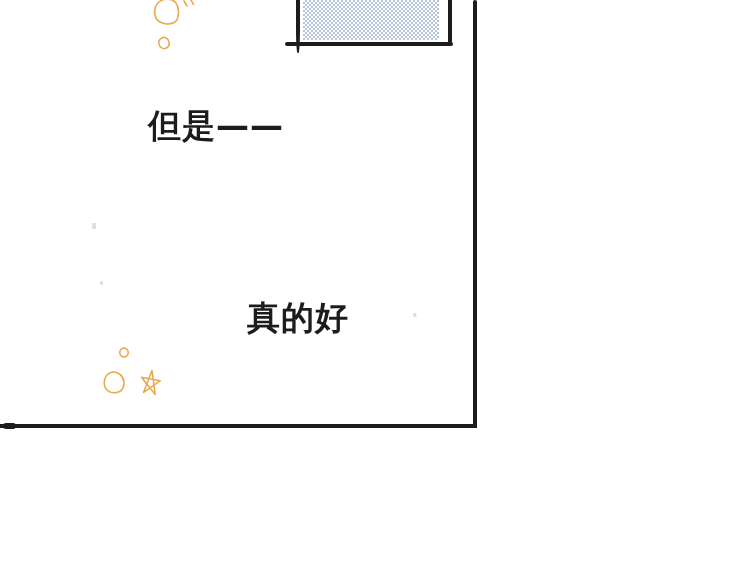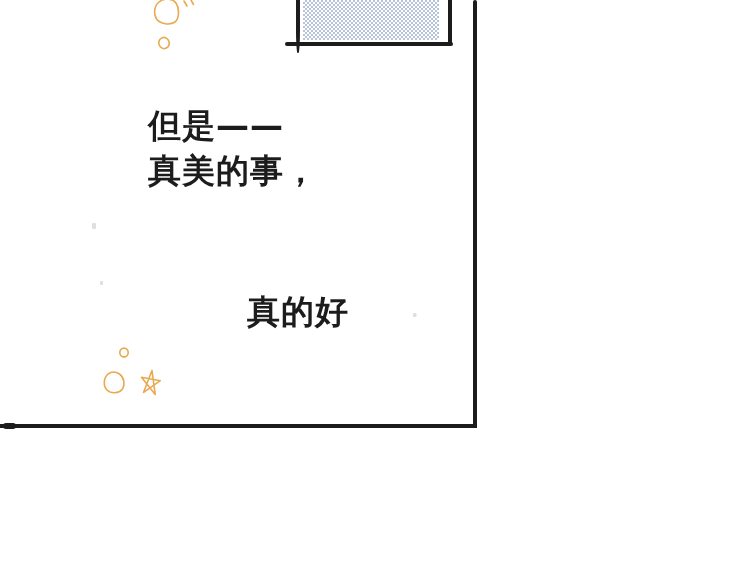--- a/index.html
+++ b/index.html
@@ -43,21 +43,21 @@
   .caption {
     position: absolute;
     color: var(--ink);
     font-size: 33px;
     line-height: 45px;
     font-weight: 700;
     letter-spacing: 1px;
     white-space: nowrap;
   }
   #caption-top    { left: 148px; top: 103px; }
-  #caption-bottom { left: 247px; top: 289px; }
+  #caption-bottom { left: 247px; top: 295px; }
 
   #doodle-layer {
     position: absolute;
     left: 0; top: 0;
     width: 750px; height: 586px;
     pointer-events: none;
   }
   .doodle { stroke: var(--doodle); fill: none; stroke-width: 1.6; stroke-linecap: round; stroke-linejoin: round; }
   .speck  { fill: var(--speck); opacity: 0.55; }
 </style>
@@ -83,20 +83,19 @@
     <ellipse class="doodle" cx="124" cy="352.5" rx="4.2" ry="4.4"></ellipse>
     <path class="doodle" d="M108,374 C103.5,378 103,386 107,390 C111,394 119,393.5 122,389.5 C125.5,385 124,377 119.5,374 C116,371.5 111.5,371.5 108,374 Z"></path>
     <path class="doodle" d="M152,370.5 L155.2,394.5 L141.5,377.3 L160.3,380.7 L143.6,392.3 Z"></path>
     <rect class="speck" x="92" y="223" width="4" height="6" rx="1"></rect>
     <rect class="speck" x="100" y="281" width="3" height="4" rx="1"></rect>
     <rect class="speck" x="413" y="313" width="3.5" height="4" rx="1"></rect>
   </svg>
 
   <div class="caption" id="caption-top">
     <div>但是——</div>
-    <div>真美的事，</div>
   </div>
 
   <div class="caption" id="caption-bottom">
     <div>真的好</div>
   </div>
 
 </div>
 
 </body></html>

